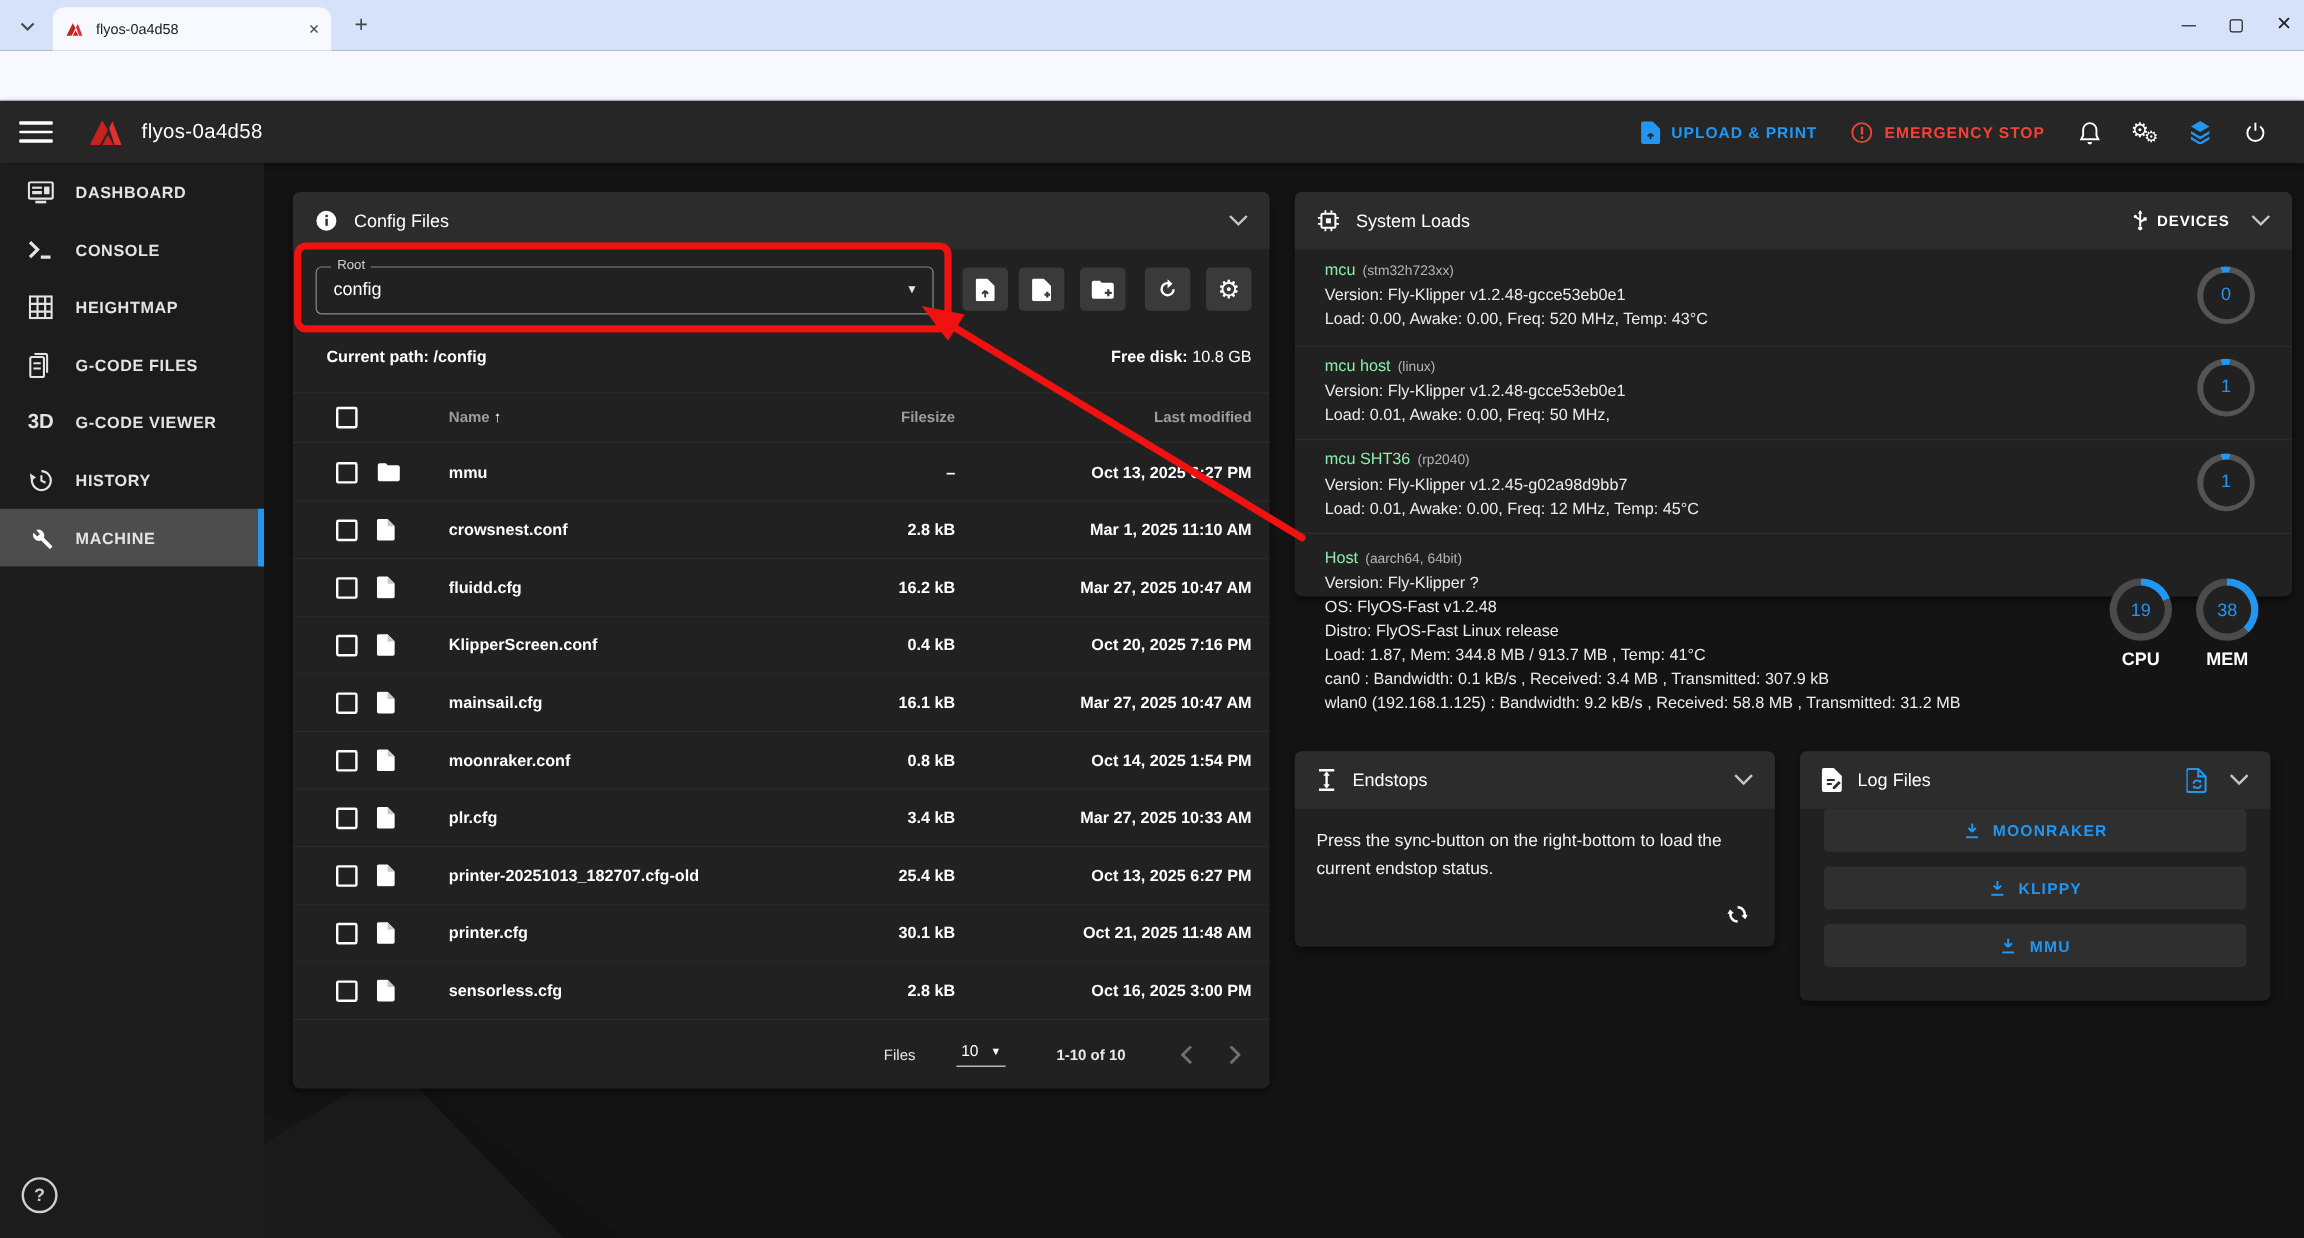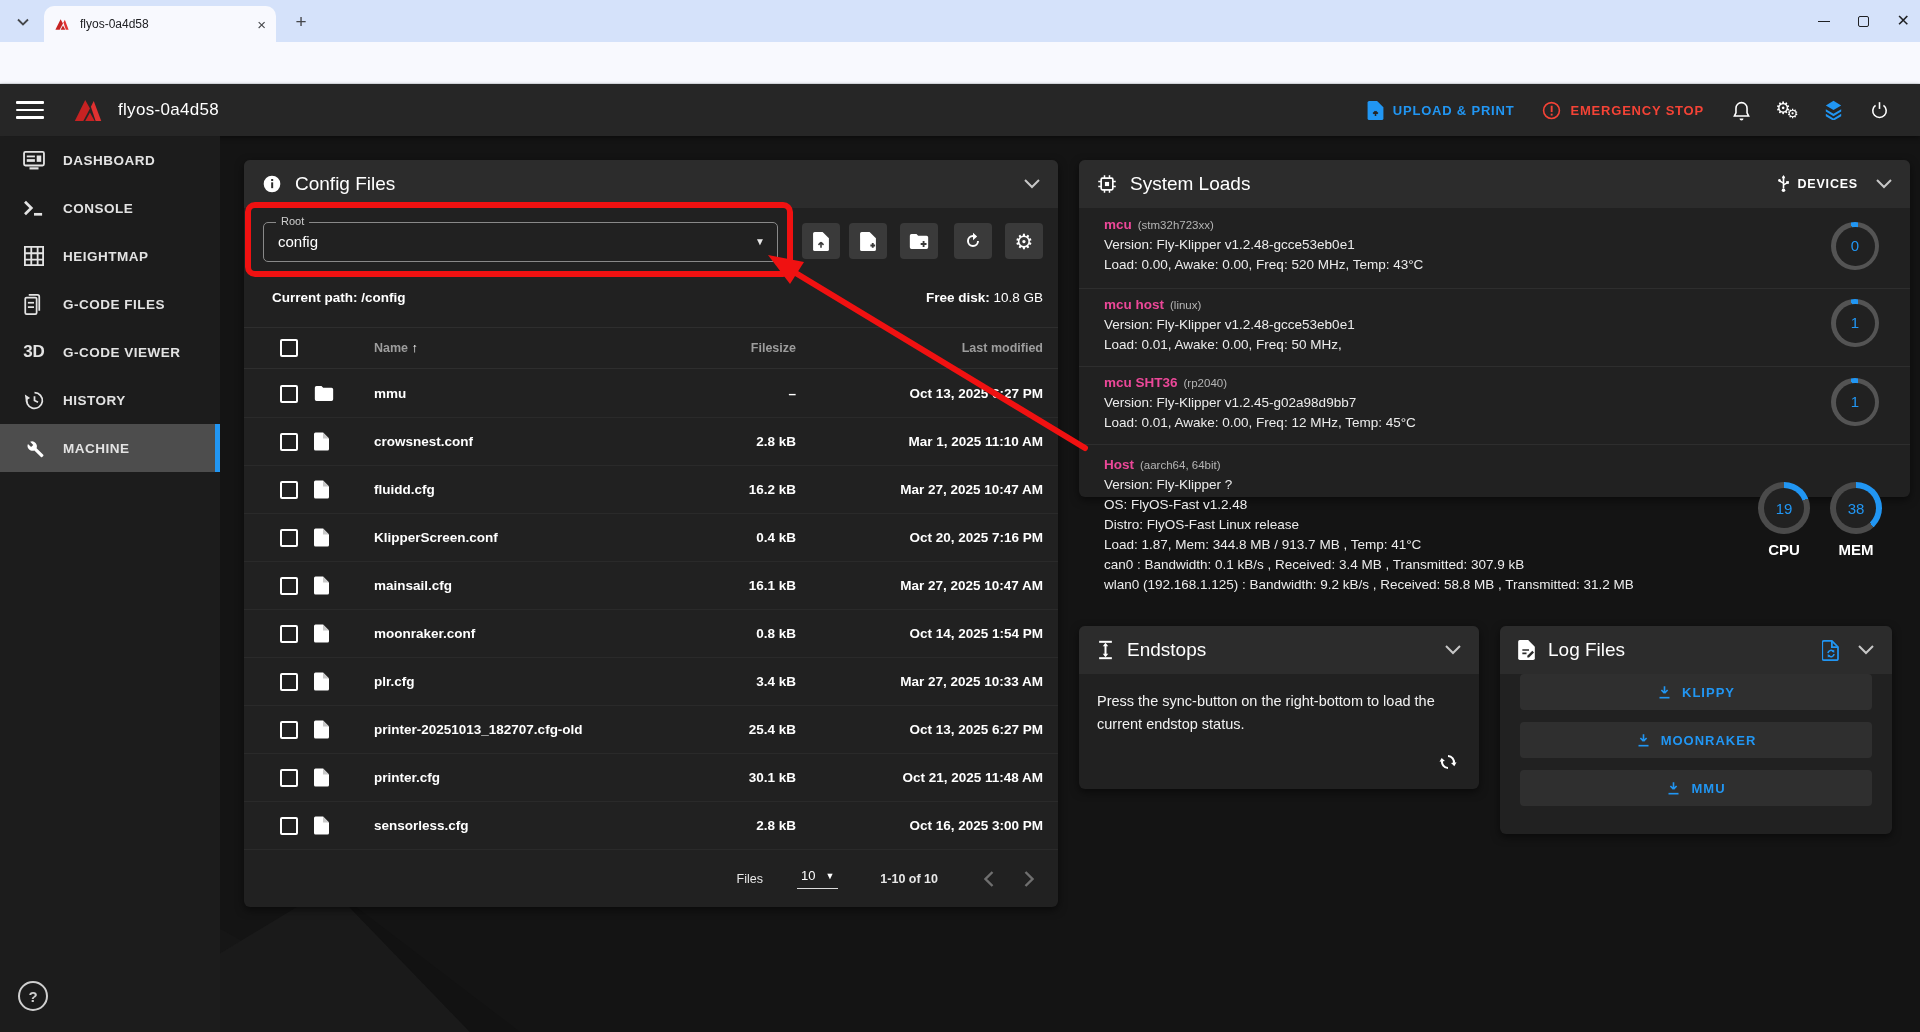--- a/index.html
+++ b/index.html
@@ -45,21 +45,21 @@
   #sidebar{position:absolute;left:0;top:136px;width:220px;height:896px;background:rgba(29,29,29,.93)}
   .nav-item{height:48px;display:flex;align-items:center;padding-left:22px;gap:17px}
   .nav-item .ni{width:24px;display:flex;justify-content:center}
   .nav-item.active{background:#4d4d4d;border-right:5px solid var(--accent)}
   .nav-label{font-size:13.5px;font-weight:700;color:#e3e3e3;letter-spacing:.5px}
   #help-btn{position:absolute;left:18px;top:845px;width:30px;height:30px;border:2px solid #cfcfcf;border-radius:50%;color:#cfcfcf;display:flex;align-items:center;justify-content:center;font-size:15px;font-weight:700}
 
   
   .panel{position:absolute;background:#212121;border-radius:6px;box-shadow:0 3px 8px rgba(0,0,0,.55)}
   .panel-header{height:48px;background:#2c2c2c;border-radius:6px 6px 0 0;display:flex;align-items:center;padding:0 18px;gap:13px}
-  .panel-title{font-size:19px;color:#fff}
+  .panel-title{font-size:15px;color:#fff}
   .ph-right{margin-left:auto;display:flex;align-items:center;gap:18px}
   .chev{opacity:.9}
 
   
   #config-panel{left:244px;top:160px;width:814px;height:747px}
   #root-field{position:absolute;left:19px;top:62px;width:515px;height:40px;border:1px solid #898989;border-radius:5px}
   #root-label{position:absolute;left:12px;top:-8px;background:#212121;padding:0 5px;font-size:11px;color:#cfcfcf}
   #root-value{position:absolute;left:14px;top:0;line-height:38px;font-size:15px;color:#fff}
   #root-caret{position:absolute;right:12px;top:0;line-height:38px;font-size:10px;color:#e6e6e6}
   .cfg-btn{position:absolute;top:63px;width:38px;height:36px;background:#3a3a3a;border-radius:4px;display:flex;align-items:center;justify-content:center}
@@ -76,21 +76,21 @@
   .cbx{width:18px;height:18px;border:2px solid #fff;border-radius:2px}
   #tfoot{position:absolute;left:0;top:690px;width:100%;height:57px;display:flex;align-items:center;justify-content:flex-end;padding-right:24px;font-size:12.5px;color:#e8e8e8}
   #page-select{display:flex;align-items:center;gap:10px;border-bottom:1px solid #dcdcdc;padding:0 4px 5px 4px;margin-left:34px}
   #page-select .num{font-size:13px;color:#fff}
   #range{margin-left:42px;font-weight:700}
   .pg-chev{margin-left:46px;color:#6f6f6f}
 
   
   #sysloads-panel{left:1079px;top:160px;width:831px;height:337px}
   .mcu-sec{position:relative;border-bottom:1px solid #2e2e2e;padding:7px 25px 0 25px;font-size:13.5px;line-height:20px;color:#ececec}
-  .mcu-sec .ttl{font-weight:700;color:#ec4899}
+  .mcu-sec .ttl{font-weight:400;color:#86efac}
   .mcu-sec .chip{font-size:11.5px;color:#b5b5b5;margin-left:6px}
   .badge{position:absolute;right:31px;width:48px;height:48px;border-radius:50%;background:conic-gradient(from -10deg,var(--accent) 18deg,#545454 18deg 360deg)}
   .badge .in{position:absolute;inset:4.5px;border-radius:50%;background:#212121;display:flex;align-items:center;justify-content:center;color:var(--accent);font-size:15px;font-weight:400}
   .gauge{position:absolute;width:52px;height:52px;border-radius:50%}
   .gauge .in{position:absolute;inset:6px;border-radius:50%;background:#212121;display:flex;align-items:center;justify-content:center;color:var(--accent);font-size:15px}
   .gauge-label{position:absolute;width:52px;text-align:center;font-weight:700;color:#fff;font-size:15px}
 
   
   #endstops-panel{left:1079px;top:626px;width:400px;height:163px}
   #endstops-msg{padding:16px 20px 0 18px;font-size:14.5px;line-height:22.5px;color:#f2f2f2;width:385px}
@@ -613,28 +613,28 @@
       <svg class="chev" width="16" height="10" viewBox="0 0 16 10">
           <polyline points="1,1 8,8 15,1" fill="none" stroke="#d8d8d8" stroke-width="2"></polyline>
         </svg>
     </span>
   </div>
   <div class="log-btn">
     <svg width="15" height="15" viewBox="0 0 24 24">
         <path d="M12 2v11m0 0 5-5m-5 5-5-5" stroke="#2196f3" stroke-width="2.6" fill="none"></path>
         <rect x="4" y="19" width="16" height="2.6" fill="#2196f3"></rect>
       </svg>
-    <span>KLIPPY</span>
+    <span>MOONRAKER</span>
   </div>
   <div class="log-btn">
     <svg width="15" height="15" viewBox="0 0 24 24">
         <path d="M12 2v11m0 0 5-5m-5 5-5-5" stroke="#2196f3" stroke-width="2.6" fill="none"></path>
         <rect x="4" y="19" width="16" height="2.6" fill="#2196f3"></rect>
       </svg>
-    <span>MOONRAKER</span>
+    <span>KLIPPY</span>
   </div>
   <div class="log-btn">
     <svg width="15" height="15" viewBox="0 0 24 24">
         <path d="M12 2v11m0 0 5-5m-5 5-5-5" stroke="#2196f3" stroke-width="2.6" fill="none"></path>
         <rect x="4" y="19" width="16" height="2.6" fill="#2196f3"></rect>
       </svg>
     <span>MMU</span>
   </div>
 </div>
 

